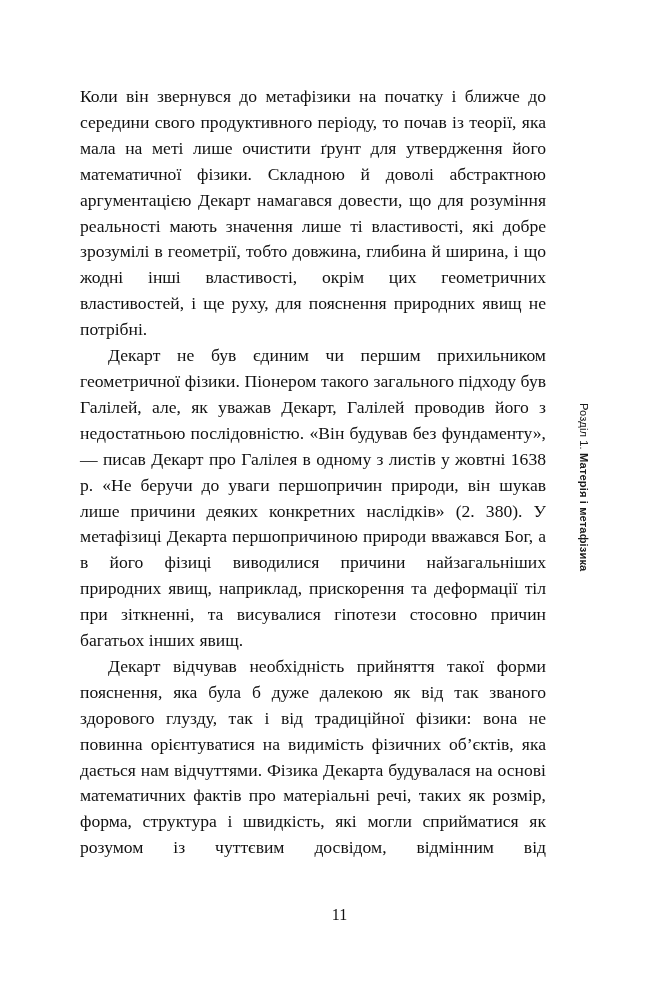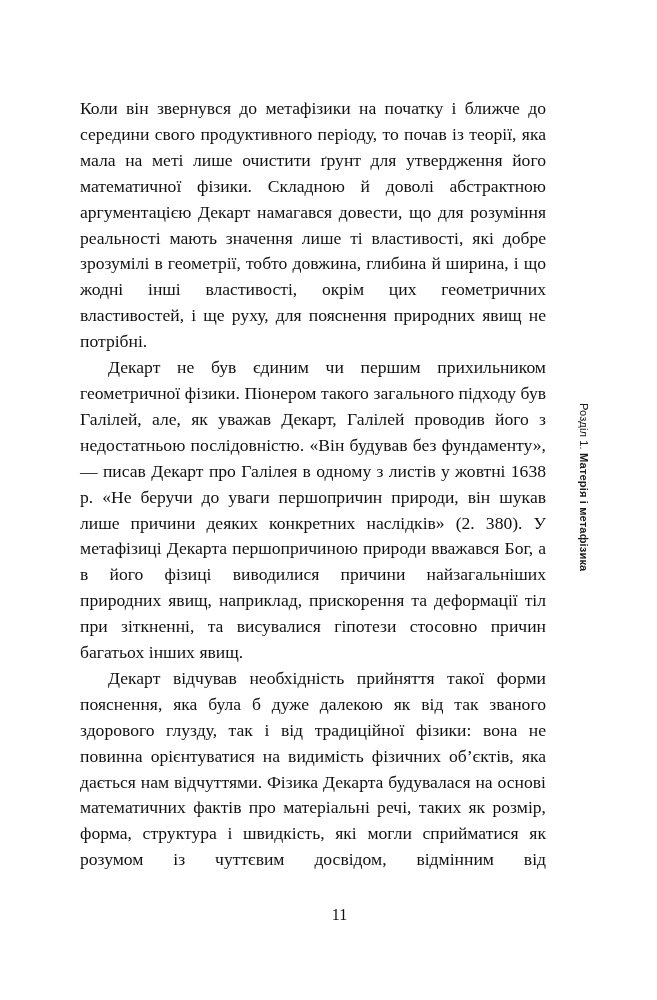--- a/index.html
+++ b/index.html
@@ -14,21 +14,21 @@
     height: 1000px;
     background: #ffffff;
     overflow: hidden;
     box-sizing: border-box;
   }
 
   
   .text-column {
     position: absolute;
     left: 80px;
-    top: 96px;
+    top: 84px;
     width: 466px;
   }
 
   .para {
     margin: 0;
     font-family: "Liberation Serif", "DejaVu Serif", serif;
     font-size: 17.6px;
     line-height: 25.9px;
     color: #111111;
     text-align: justify;

